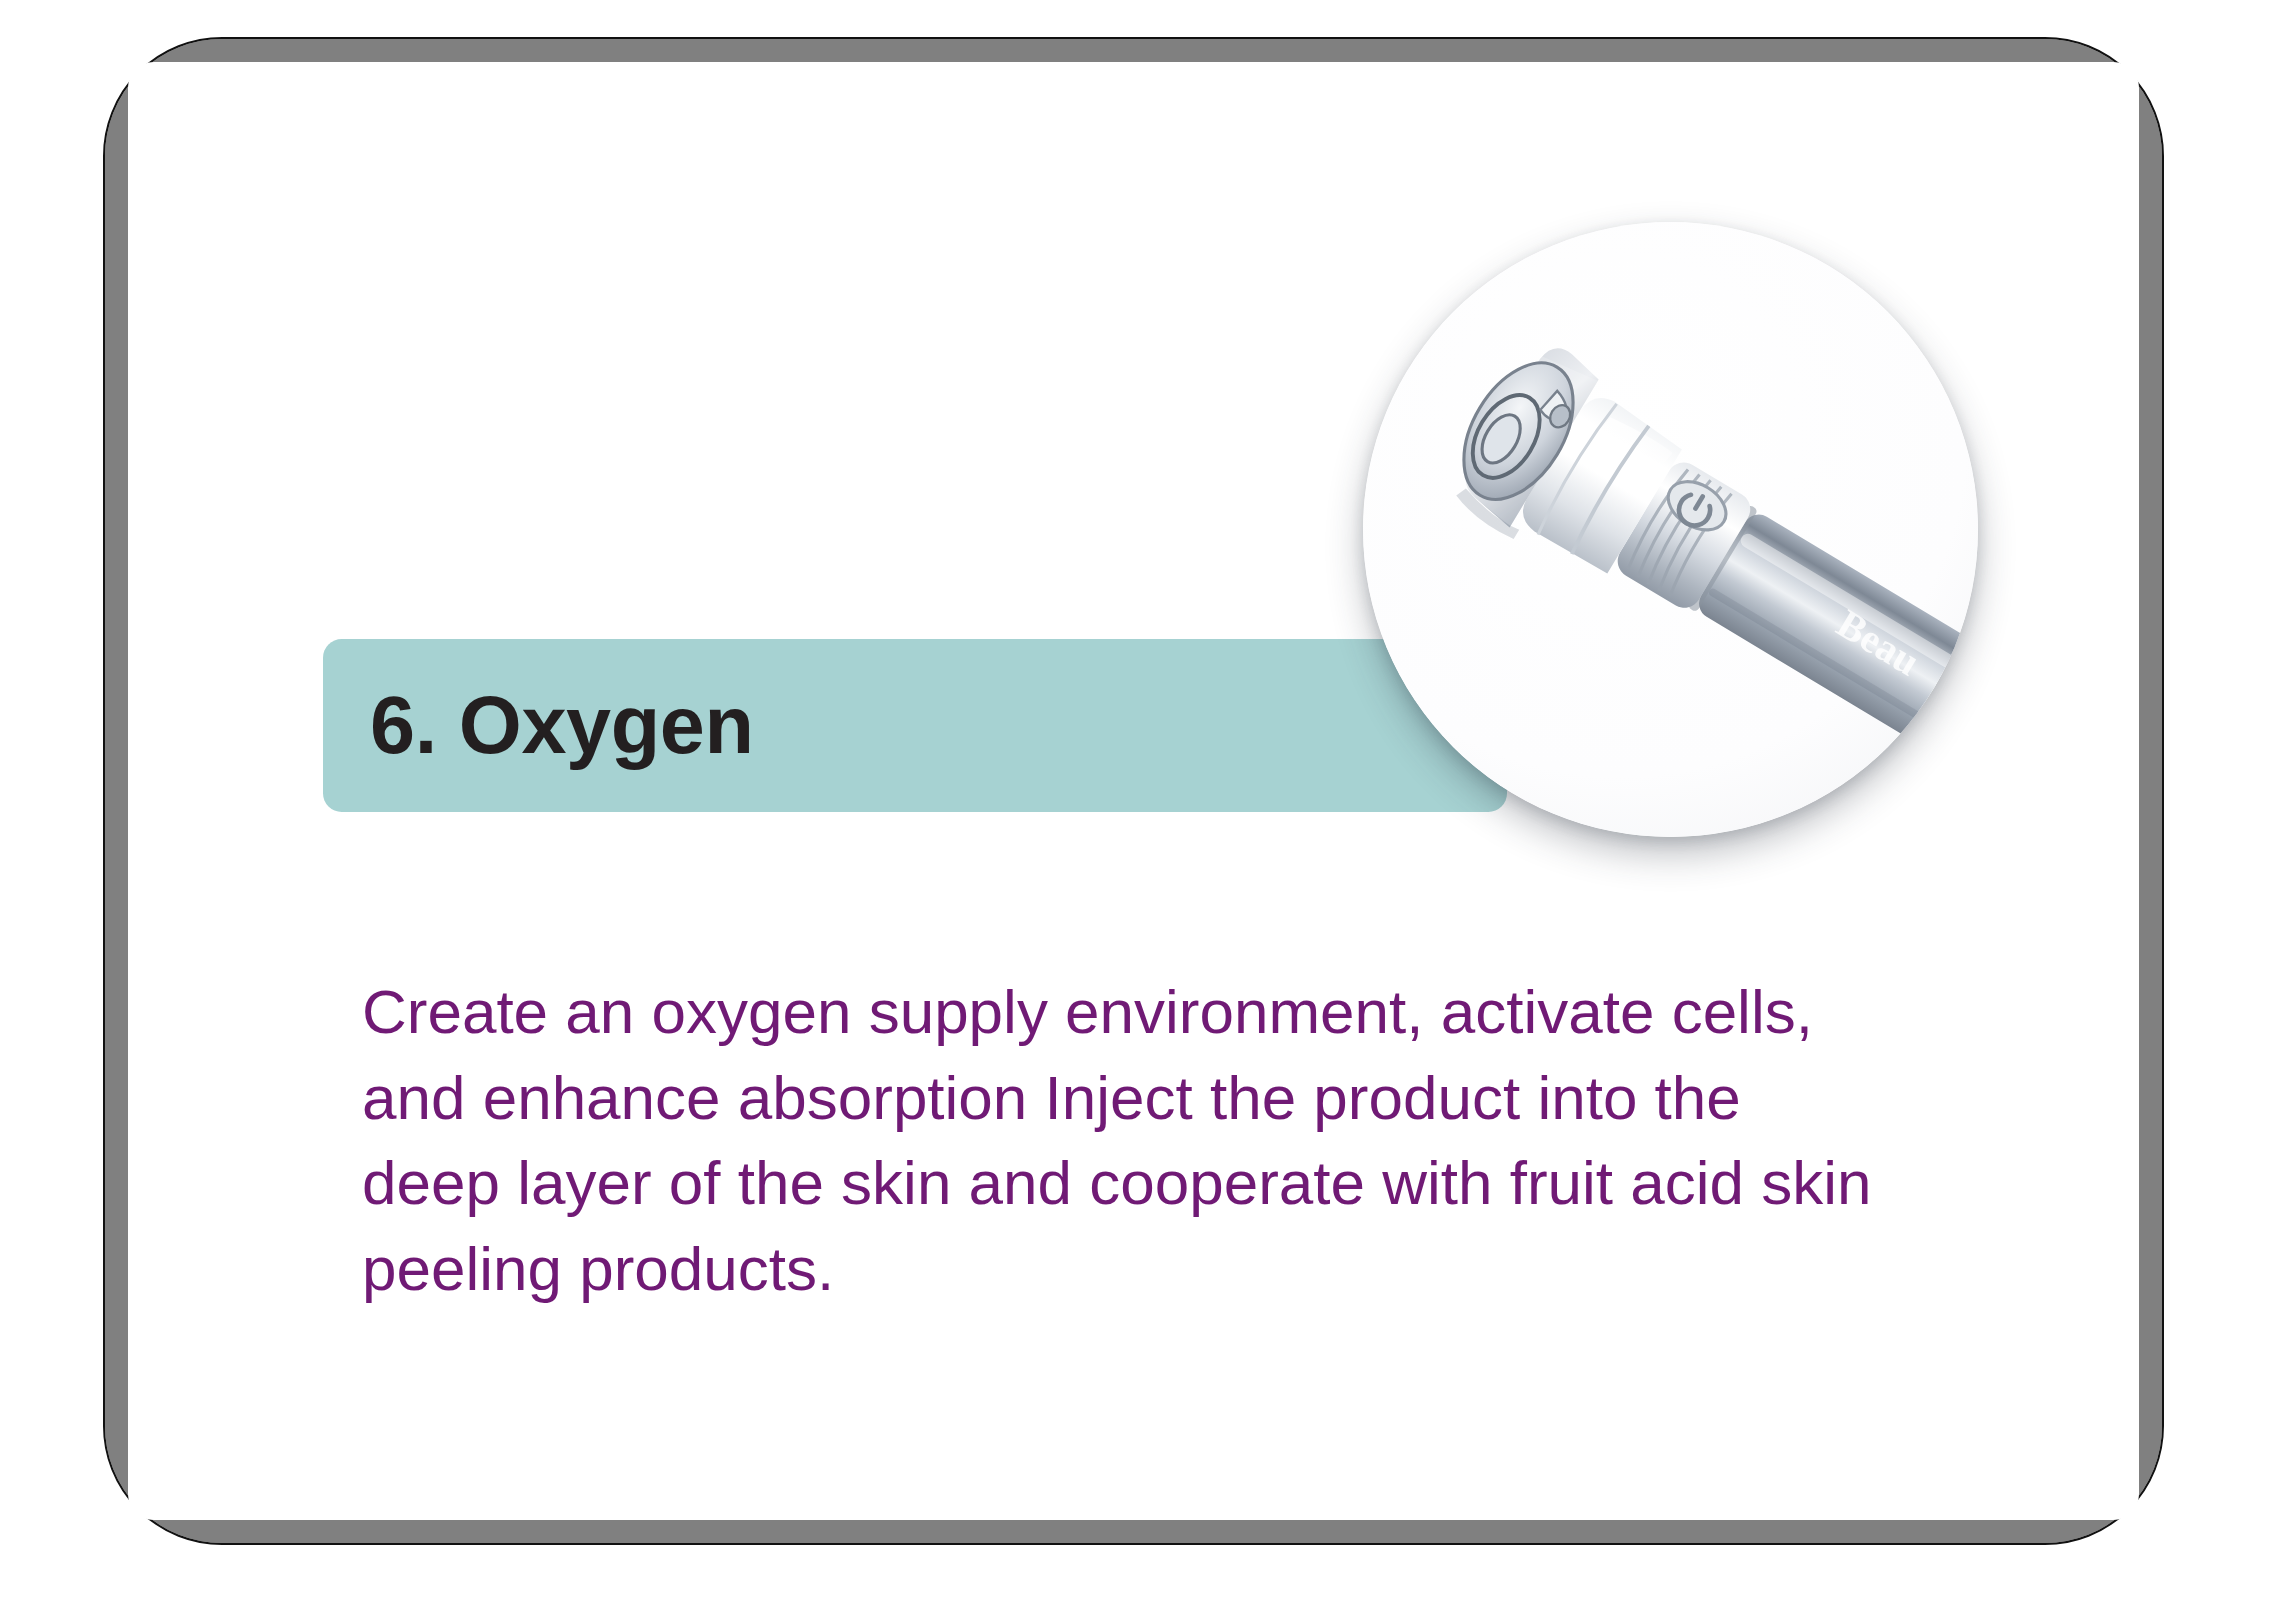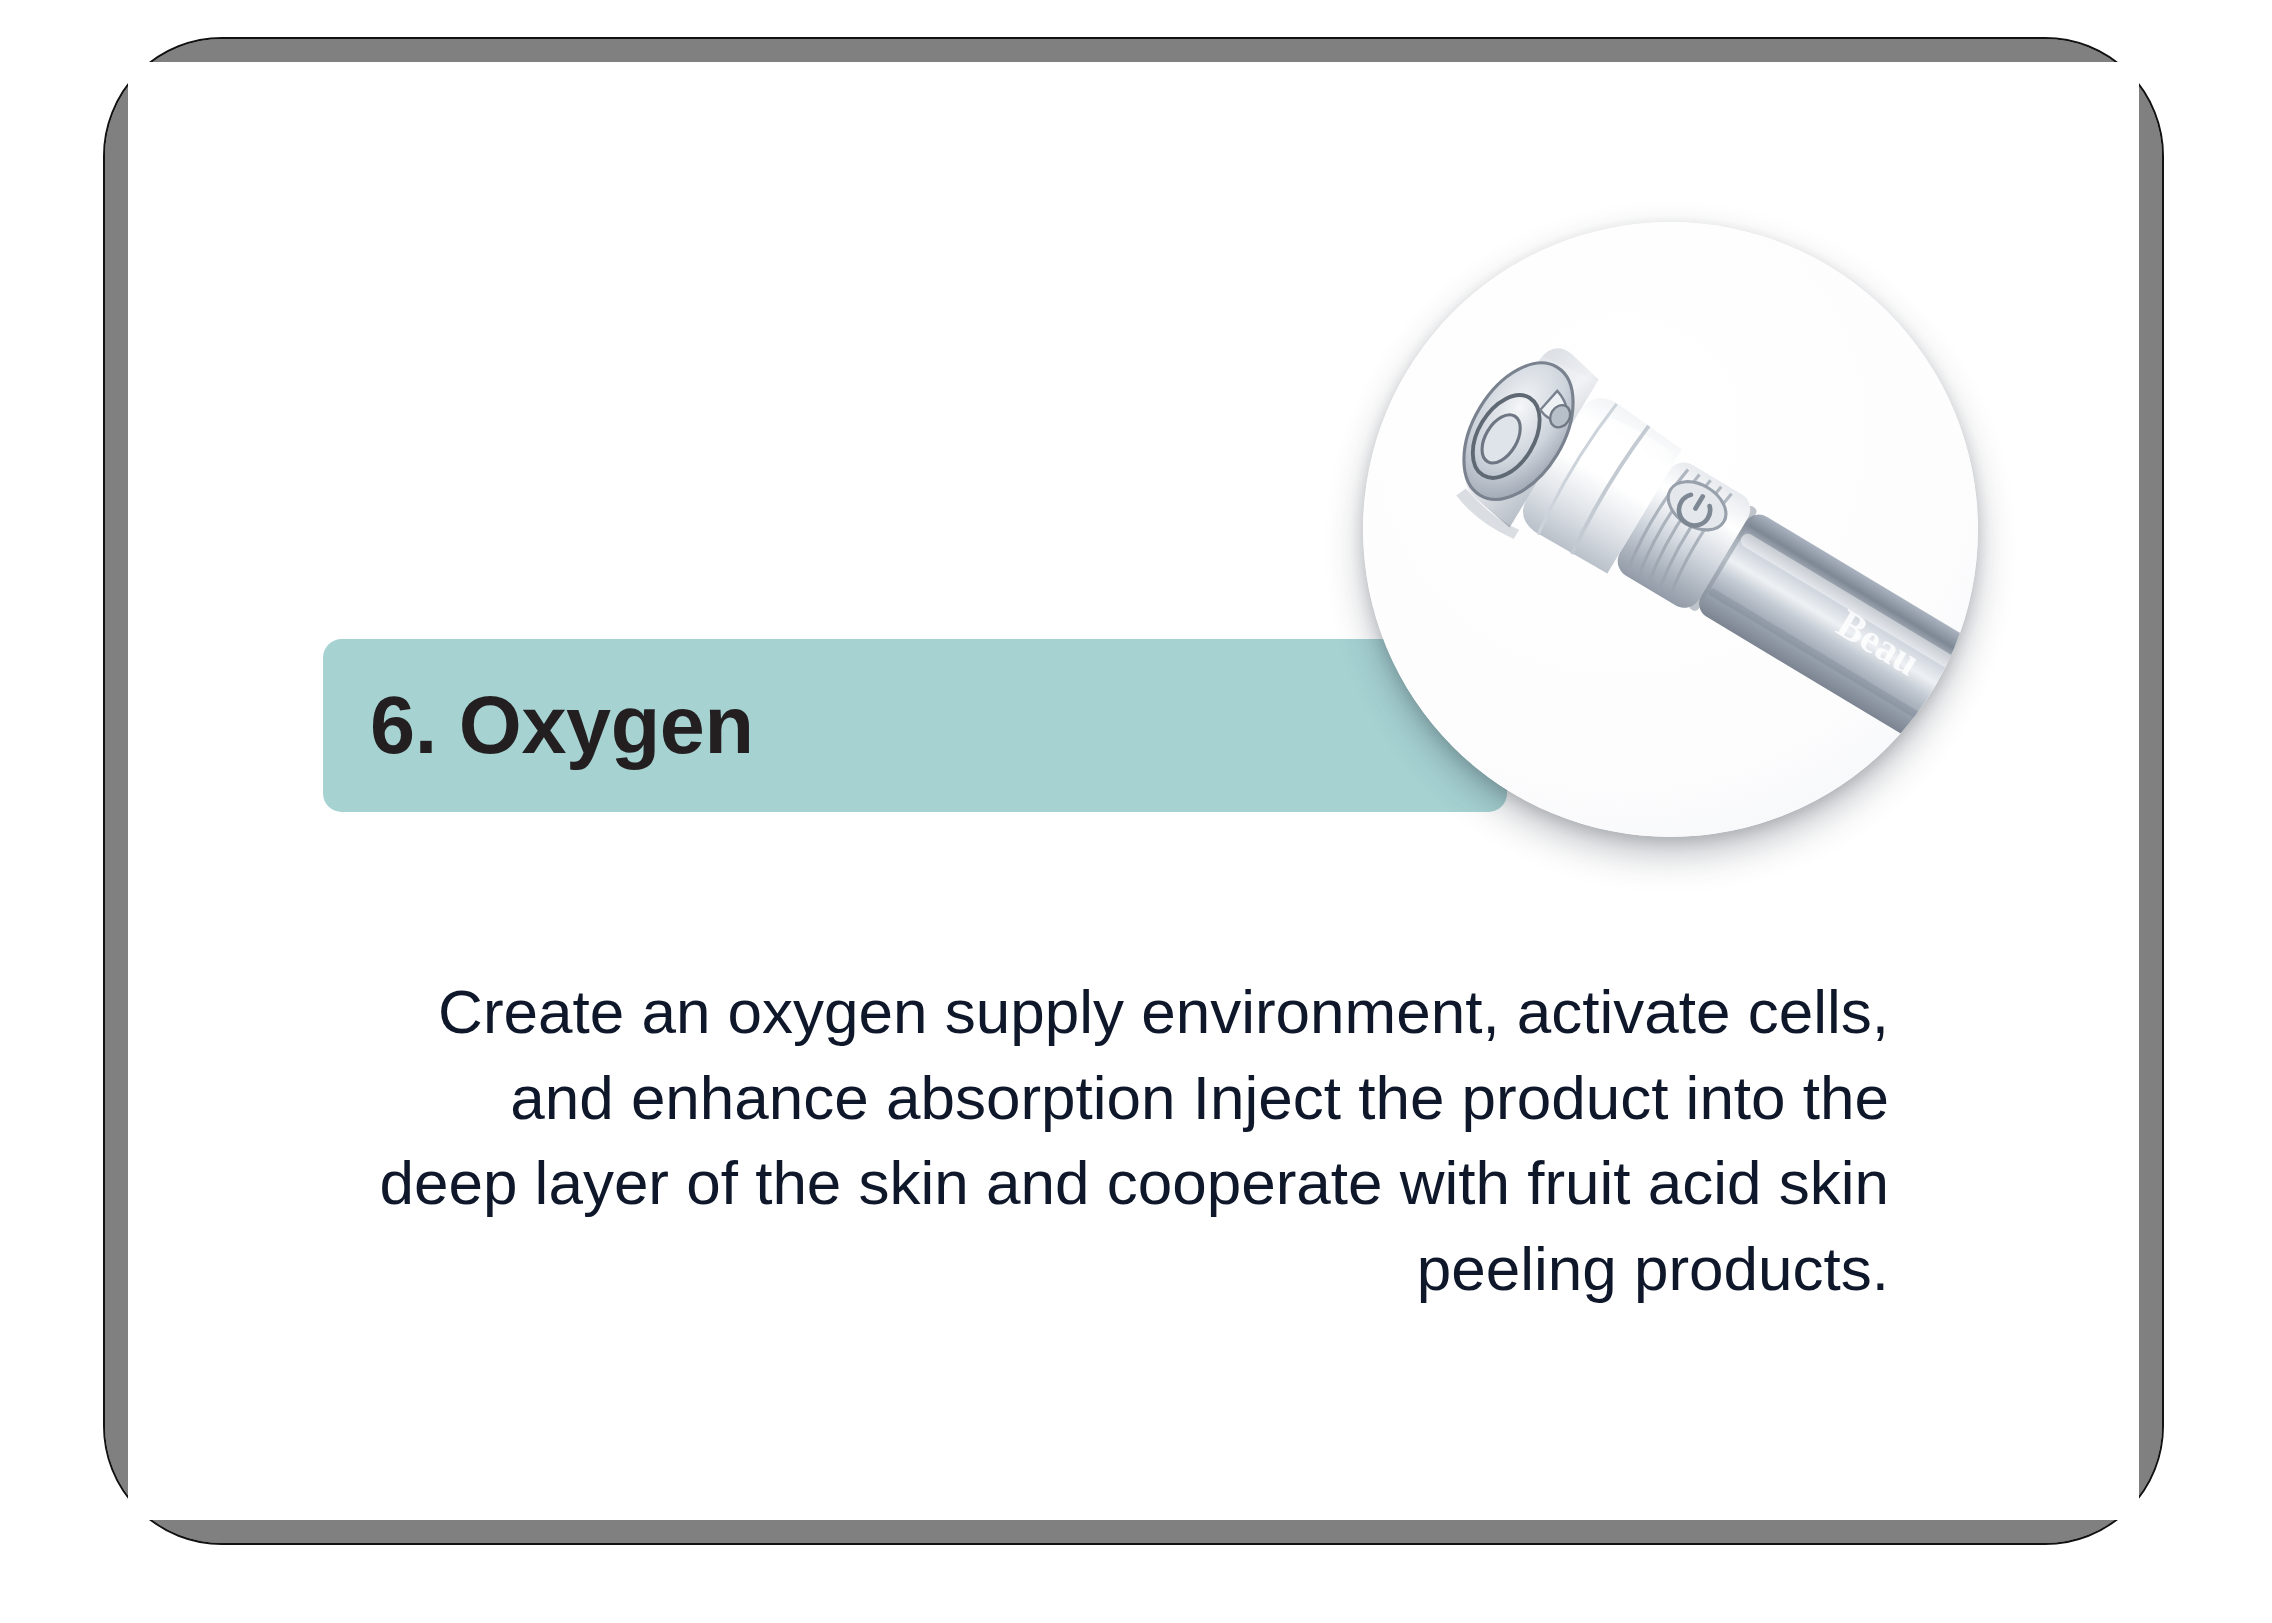--- a/index.html
+++ b/index.html
@@ -37,21 +37,21 @@
     border: 23.4px solid #808080;
     border-radius: 117px;
     outline: 2.3px solid #111111;
     outline-offset: 0px;
   }
 
   
   .card-inner {
     position: absolute;
     inset: 0;
-    border-radius: 16px;
+    border-radius: 26px;
     background: #ffffff;
     overflow: visible;
     text-decoration: underline;
   }
 
   
   .heading-band {
     position: absolute;
     left: 195px;
     top: 577px;
@@ -101,23 +101,22 @@
 
   
   .body-copy {
     position: absolute;
     left: 234px;
     top: 845px;
     width: 1527px;
     z-index: 2;
     font-size: 62px;
     line-height: 1.38;
-    color: #0f172a;
+    color: #701a75;
     font-weight: 400;
-    text-align: right;
   }
 </style>
 </head>
 <body>
 
 <div class="stage">
 
   <div class="feature-card">
     <div class="card-inner">
 

